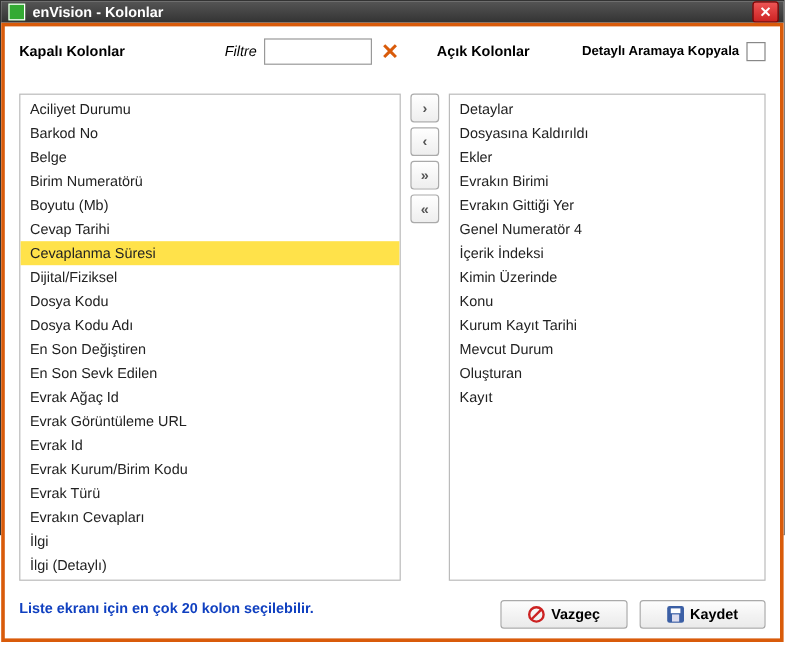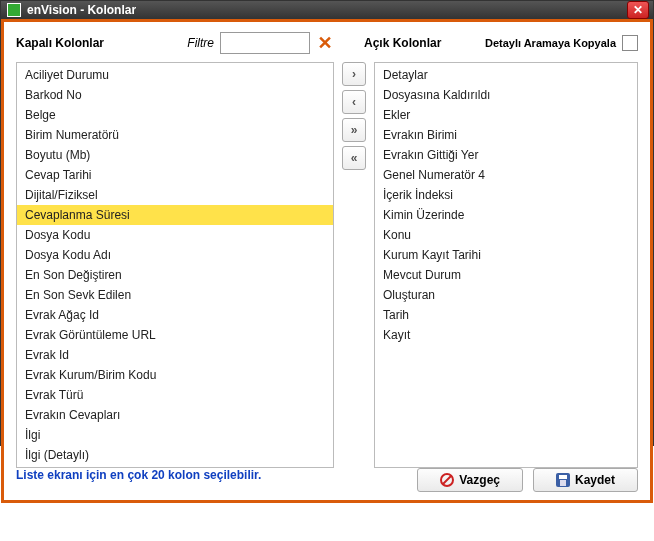--- a/index.html
+++ b/index.html
@@ -50,20 +50,21 @@
     cursor: pointer;
   }
   .outer-frame {
     flex: 1;
     border: 3px solid #d95b0a;
     border-top: 3px solid #d95b0a;
     background: #fff;
     padding: 10px 12px 8px 12px;
     display: flex;
     flex-direction: column;
+    gap: 16px;
   }
   .header-row {
     display: flex;
     align-items: center;
     margin-bottom: 8px;
   }
   .header-left {
     display: flex;
     align-items: center;
     width: 320px;
@@ -264,22 +265,22 @@
     </div>
 
     <div class="body-row">
       <div class="listbox left" id="closed-list">
           <div class="list-item">Aciliyet Durumu</div>
           <div class="list-item">Barkod No</div>
           <div class="list-item">Belge</div>
           <div class="list-item">Birim Numeratörü</div>
           <div class="list-item">Boyutu (Mb)</div>
           <div class="list-item">Cevap Tarihi</div>
+          <div class="list-item selected">Cevaplanma Süresi</div>
           <div class="list-item">Dijital/Fiziksel</div>
-          <div class="list-item selected">Cevaplanma Süresi</div>
           <div class="list-item">Dosya Kodu</div>
           <div class="list-item">Dosya Kodu Adı</div>
           <div class="list-item">En Son Değiştiren</div>
           <div class="list-item">En Son Sevk Edilen</div>
           <div class="list-item">Evrak Ağaç Id</div>
           <div class="list-item">Evrak Görüntüleme URL</div>
           <div class="list-item">Evrak Id</div>
           <div class="list-item">Evrak Kurum/Birim Kodu</div>
           <div class="list-item">Evrak Türü</div>
           <div class="list-item">Evrakın Cevapları</div>
@@ -300,21 +301,20 @@
           <div class="list-item">Ekler</div>
           <div class="list-item">Evrakın Birimi</div>
           <div class="list-item">Evrakın Gittiği Yer</div>
           <div class="list-item">Genel Numeratör 4</div>
           <div class="list-item">İçerik İndeksi</div>
           <div class="list-item">Kimin Üzerinde</div>
           <div class="list-item">Konu</div>
           <div class="list-item">Kurum Kayıt Tarihi</div>
           <div class="list-item">Mevcut Durum</div>
           <div class="list-item">Oluşturan</div>
-          <div class="list-item">Tarih</div>
           <div class="list-item">Kayıt</div>
         </div>
     </div>
 
     <div class="footer-row">
       <span class="footer-hint">Liste ekranı için en çok 20 kolon seçilebilir.</span>
       <div class="footer-btns">
         <div class="action-btn">
           <span class="icon-cancel"></span>
           <span>Vazgeç</span>

